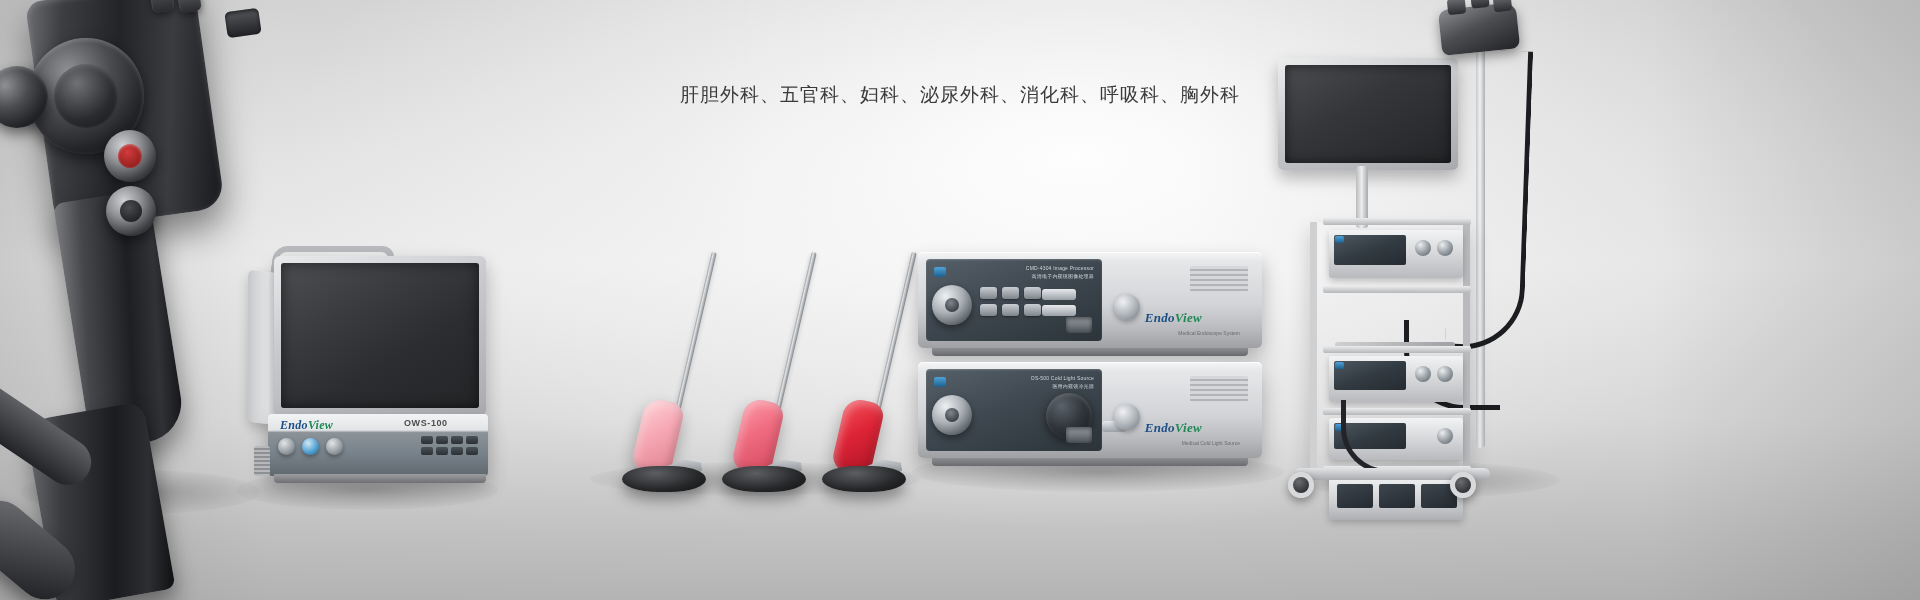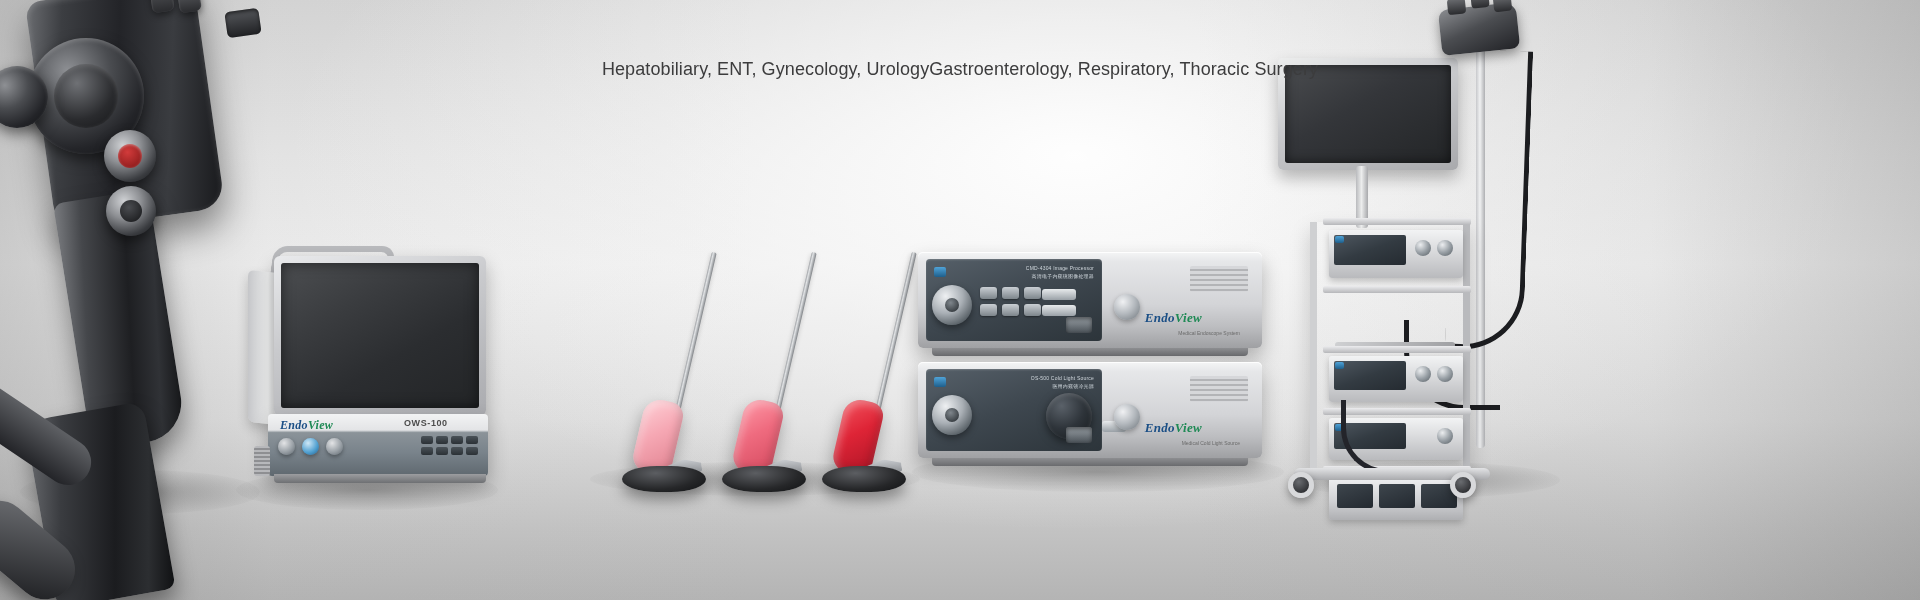--- a/index.html
+++ b/index.html
@@ -544,16 +544,16 @@
       </div>
       <div class="cord"></div>
     </div>
 
     <div class="legs"></div>
     <div class="wheel w1"></div>
     <div class="wheel w2"></div>
   </div>
 
   <div class="text-block">
-    <div class="dept-en">Hepatobiliary, ENT, Gynecology, UrologyGastroenterology, Respiratory, Thoracic Surgery</div>
+    <div class="dept-cn">肝胆外科、五官科、妇科、泌尿外科、消化科、呼吸科、胸外科</div>
   </div>
 
 </div>
 
 </body></html>

